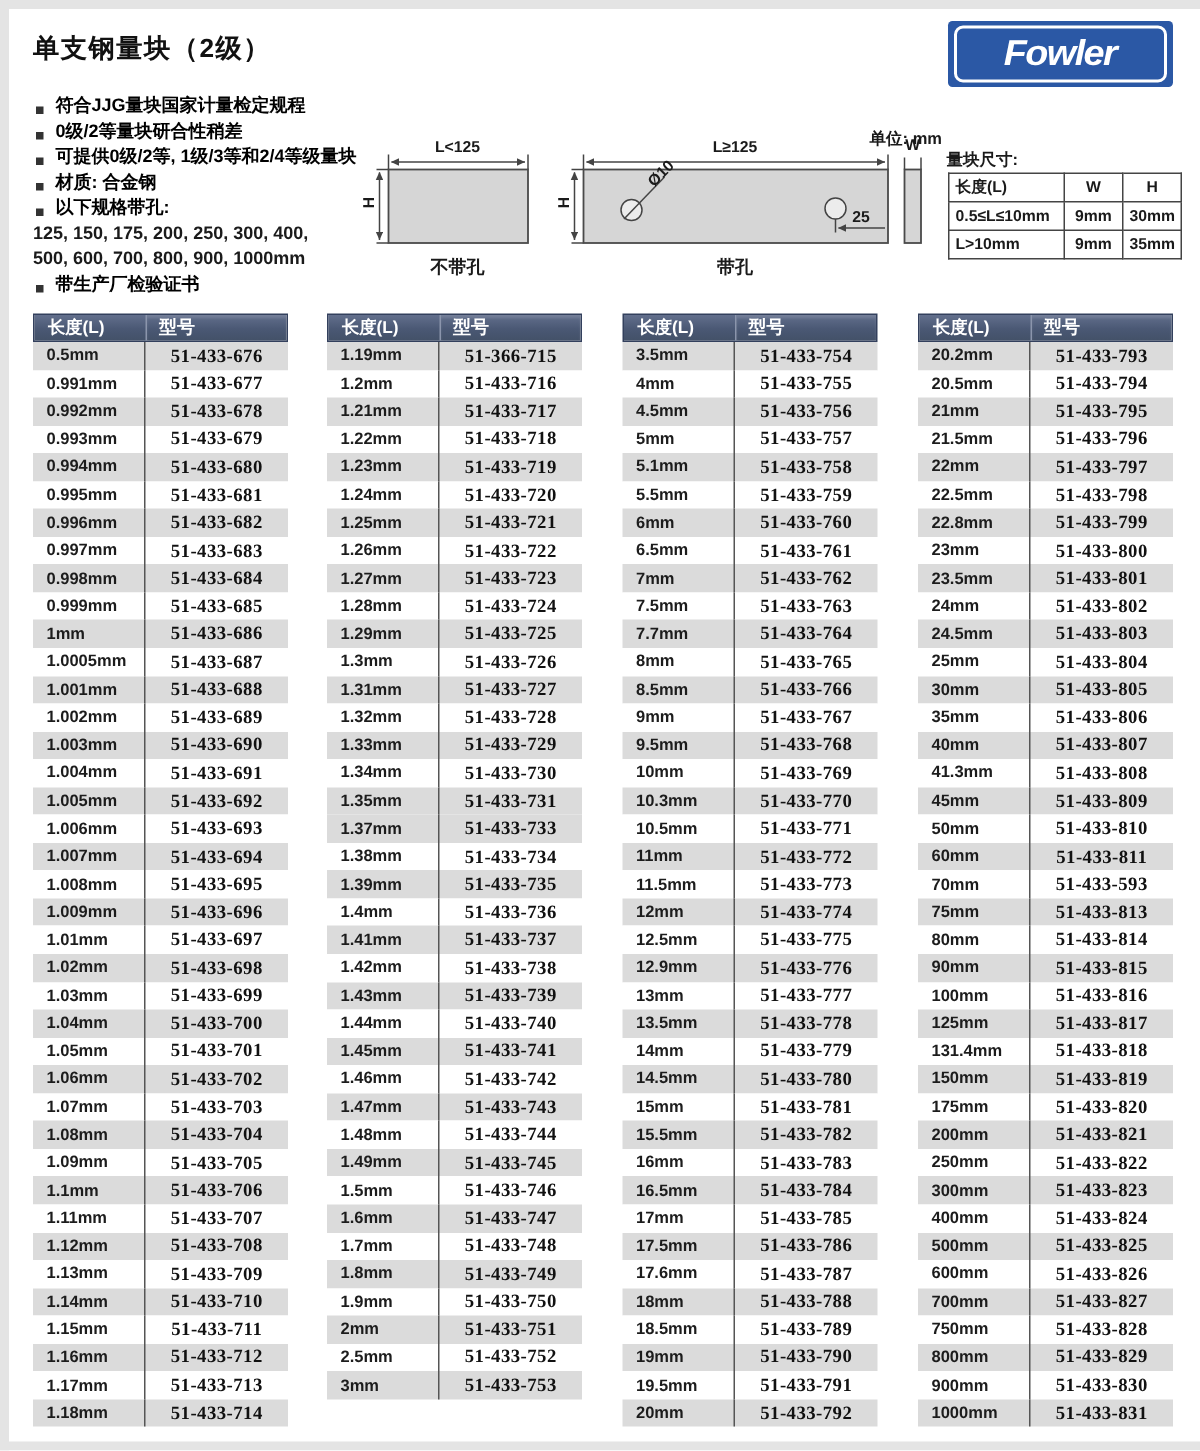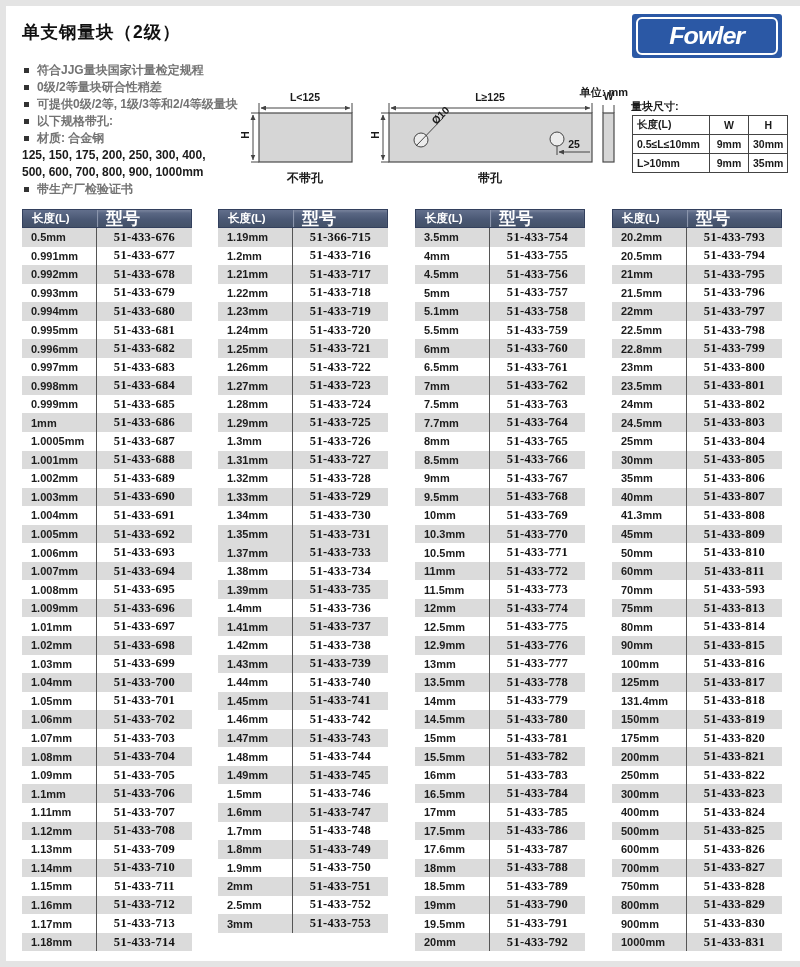--- a/index.html
+++ b/index.html
@@ -9,38 +9,38 @@
   .edge-left{left:0;top:0;width:6px;height:967px;}
   .edge-bottom{left:0;top:961px;width:800px;height:6px;}
 
   .title{position:absolute;left:22px;top:20px;margin:0;font-size:17.5px;font-weight:bold;color:#111;letter-spacing:1px;}
 
   .logo{position:absolute;left:632px;top:14px;width:150px;height:44px;background:#2b58a5;border-radius:3px;display:flex;align-items:center;justify-content:center;box-sizing:border-box;}
   .logo-inner{border:2px solid #ffffff;border-radius:6px;width:138px;height:34px;display:flex;align-items:center;justify-content:center;}
   .logo-text{color:#fff;font-style:italic;font-weight:bold;font-size:24px;letter-spacing:-1px;transform:scaleX(1.05);}
 
   .features{position:absolute;left:22px;top:62px;width:250px;margin:0;padding:0;list-style:none;}
-  .feat{display:flex;align-items:flex-start;line-height:17px;font-size:12px;font-weight:bold;color:#737373;}
+  .feat{display:flex;align-items:center;line-height:17px;font-size:12px;font-weight:bold;color:#000000;}
   .sq{width:5px;height:5px;background:#333;margin:6px 8px 0 2px;flex:0 0 5px;}
   .cont{line-height:17px;font-size:12px;font-weight:bold;color:#1a1a1a;}
 
   .diagram{position:absolute;left:240px;top:82px;}
   .diagram text{font-family:"Liberation Sans",sans-serif;font-weight:bold;fill:#1a1a1a;}
 
   .size-caption{position:absolute;left:631px;top:99px;font-size:11px;font-weight:bold;color:#1a1a1a;}
   .size-table{position:absolute;left:632px;top:115px;border-collapse:collapse;}
   .size-table td{border:1px solid #444;font-size:10.5px;font-weight:bold;color:#1a1a1a;height:18px;padding:0 4px;background:#fff;}
   .size-table .col-l{width:68px;text-align:left;}
   .size-table .col-s{width:30px;text-align:center;}
 
   .dtable{position:absolute;top:209px;width:170px;}
   .t1{left:22px;} .t2{left:218px;} .t3{left:415px;} .t4{left:612px;}
   .thead{display:flex;height:19px;background:linear-gradient(180deg,#626f8c 0%,#4a5874 55%,#435168 100%);border:1px solid #33405d;box-sizing:border-box;align-items:center;}
   .thead .c-len{color:#fff;font-size:11.5px;font-weight:bold;padding-left:9px;width:65px;box-sizing:content-box;}
-  .thead .c-mod{color:#fff;font-size:17px;font-weight:bold;padding-left:8px;flex:1;border-left:1px solid #8b95ac;align-self:stretch;display:flex;align-items:center;box-shadow:inset 0 2px 2px rgba(255,255,255,.12);}
+  .thead .c-mod{color:#fff;font-size:12px;font-weight:bold;padding-left:8px;flex:1;border-left:1px solid #8b95ac;align-self:stretch;display:flex;align-items:center;box-shadow:inset 0 2px 2px rgba(255,255,255,.12);}
   .trow{display:flex;height:18.56px;align-items:stretch;}
   .trow.even{background:#dbdbdb;}
   .trow.odd{background:#ffffff;}
   .trow .c-len{width:74px;box-sizing:border-box;padding-left:9px;font-size:11px;font-weight:600;color:#1c1c1c;display:flex;align-items:center;}
   .trow .c-mod{flex:1;border-left:1px solid #555;font-family:"Liberation Serif",serif;font-weight:bold;font-size:12.5px;color:#111;display:flex;align-items:center;justify-content:center;letter-spacing:.3px;}
 </style>
 </head>
 <body>
 
 <div class="edge edge-top"></div>
@@ -63,25 +63,25 @@
   <li class="feat">
       <span class="sq"></span>
       <span>0级/2等量块研合性稍差</span>
     </li>
   <li class="feat">
       <span class="sq"></span>
       <span>可提供0级/2等, 1级/3等和2/4等级量块</span>
     </li>
   <li class="feat">
       <span class="sq"></span>
-      <span>以下规格带孔:</span>
+      <span>材质: 合金钢</span>
     </li>
   <li class="feat">
       <span class="sq"></span>
-      <span>材质: 合金钢</span>
+      <span>以下规格带孔:</span>
     </li>
   <li class="cont">125, 150, 175, 200, 250, 300, 400,</li>
   <li class="cont">500, 600, 700, 800, 900, 1000mm</li>
   <li class="feat">
       <span class="sq"></span>
       <span>带生产厂检验证书</span>
     </li>
 </ul>
 
 <svg class="diagram" width="395" height="108" viewBox="0 0 395 108">

